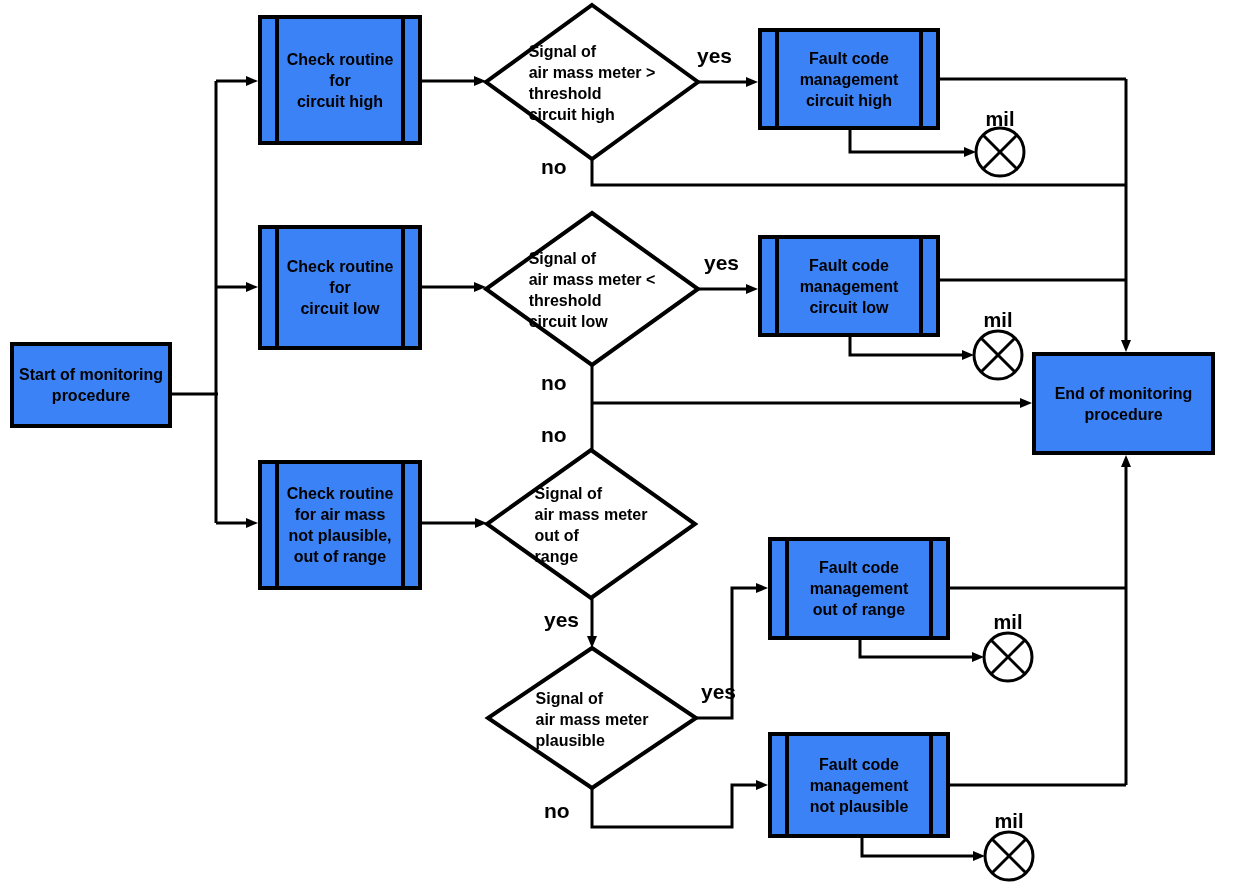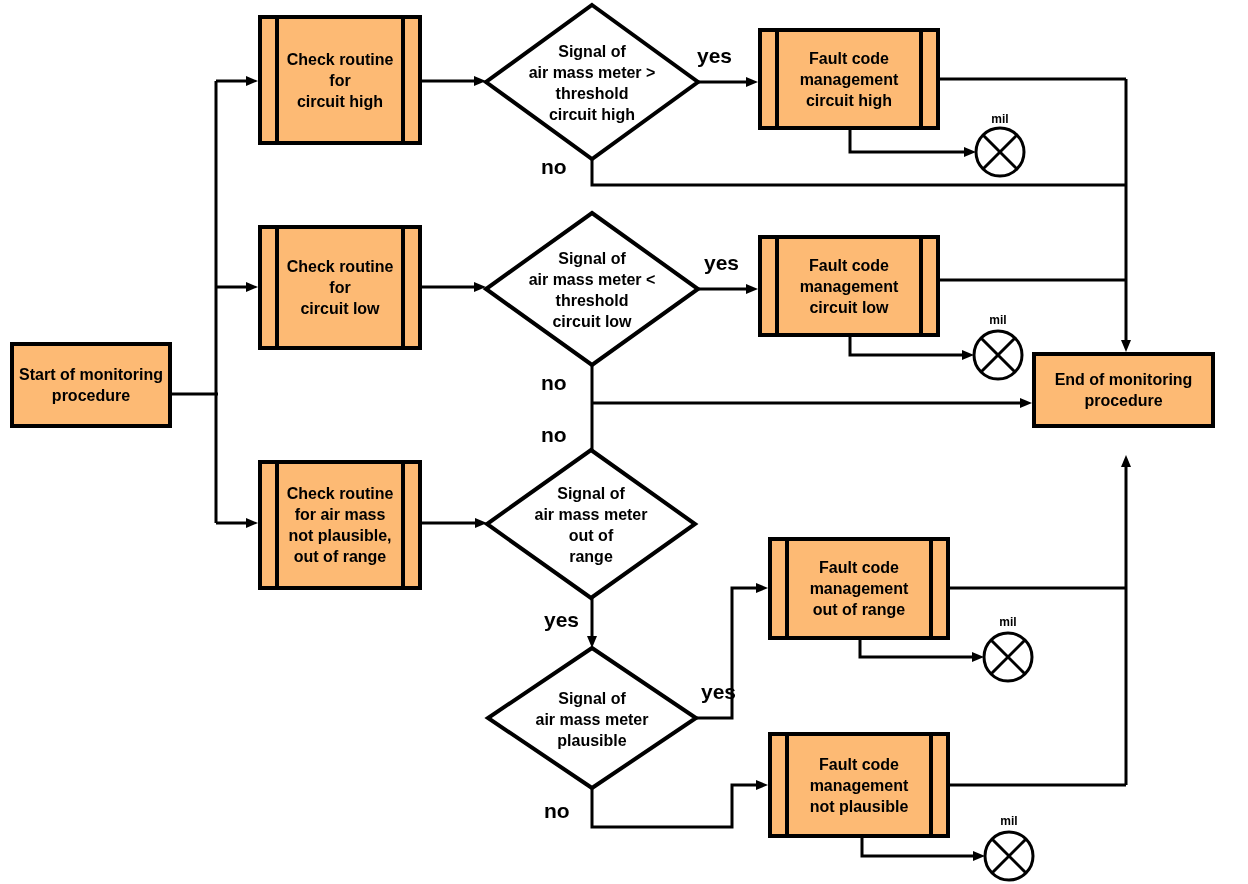--- a/index.html
+++ b/index.html
@@ -3,33 +3,33 @@
 <meta charset="utf-8">
 <style>
   html,body { margin:0; padding:0; background:#ffffff; }
   .stage {
     position:relative; width:1248px; height:884px; background:#ffffff;
     font-family:"Liberation Sans", sans-serif; font-weight:bold; color:#000;
     overflow:hidden;
   }
   .layer { position:absolute; left:0; top:0; }
   .node {
-    position:absolute; box-sizing:border-box; background:#fdba74;
+    position:absolute; box-sizing:border-box; background:#3b82f6;
     border:4px solid #000; display:flex; align-items:center; justify-content:center;
     text-align:center; font-size:16px; line-height:21px;
   }
   .nlabel { white-space:pre-line; position:relative; z-index:2; padding:0 2px; }
   .bar { position:absolute; top:0; bottom:0; width:4px; background:#000; }
   .bar.l { left:13px; } .bar.r { right:13px; }
   .dlabel {
     position:absolute; display:flex; align-items:center; justify-content:center;
-    text-align:center; white-space:pre-line; font-size:16px; line-height:21px;
+    white-space:pre-line; font-size:16px; line-height:21px;
   }
   .elabel { position:absolute; font-size:21px; line-height:18px; }
-  .millabel { position:absolute; width:48px; text-align:center; font-size:12px; line-height:18px; }
+  .millabel { position:absolute; width:48px; text-align:center; font-size:20px; line-height:18px; }
 </style>
 </head>
 <body>
 
 <div class="stage">
 
   <svg class="layer" width="1248" height="884" viewBox="0 0 1248 884">
     <defs>
       <marker id="arr" markerUnits="userSpaceOnUse" markerWidth="14" markerHeight="12" refX="0" refY="5" orient="auto">
         <path d="M0,0 L12,5 L0,10 Z" fill="#000"></path>
@@ -99,21 +99,21 @@
         <line x1="992" y1="873" x2="1026" y2="839"></line>
       </g>
     </g>
   </svg>
 
   <div class="node" style="left:10px;top:342px;width:162px;height:86px">
     <span class="nlabel">Start of monitoring
 procedure</span>
   </div>
 
-  <div class="node" style="left:1032px;top:352px;width:183px;height:76px">
+  <div class="node" style="left:1032px;top:352px;width:183px;height:103px">
     <span class="nlabel">End of monitoring
 procedure</span>
   </div>
 
   <div class="node" style="left:258px;top:15px;width:164px;height:130px">
     <span class="bar l"></span>
     <span class="bar r"></span>
     <span class="nlabel">Check routine
 for
 circuit high</span>

